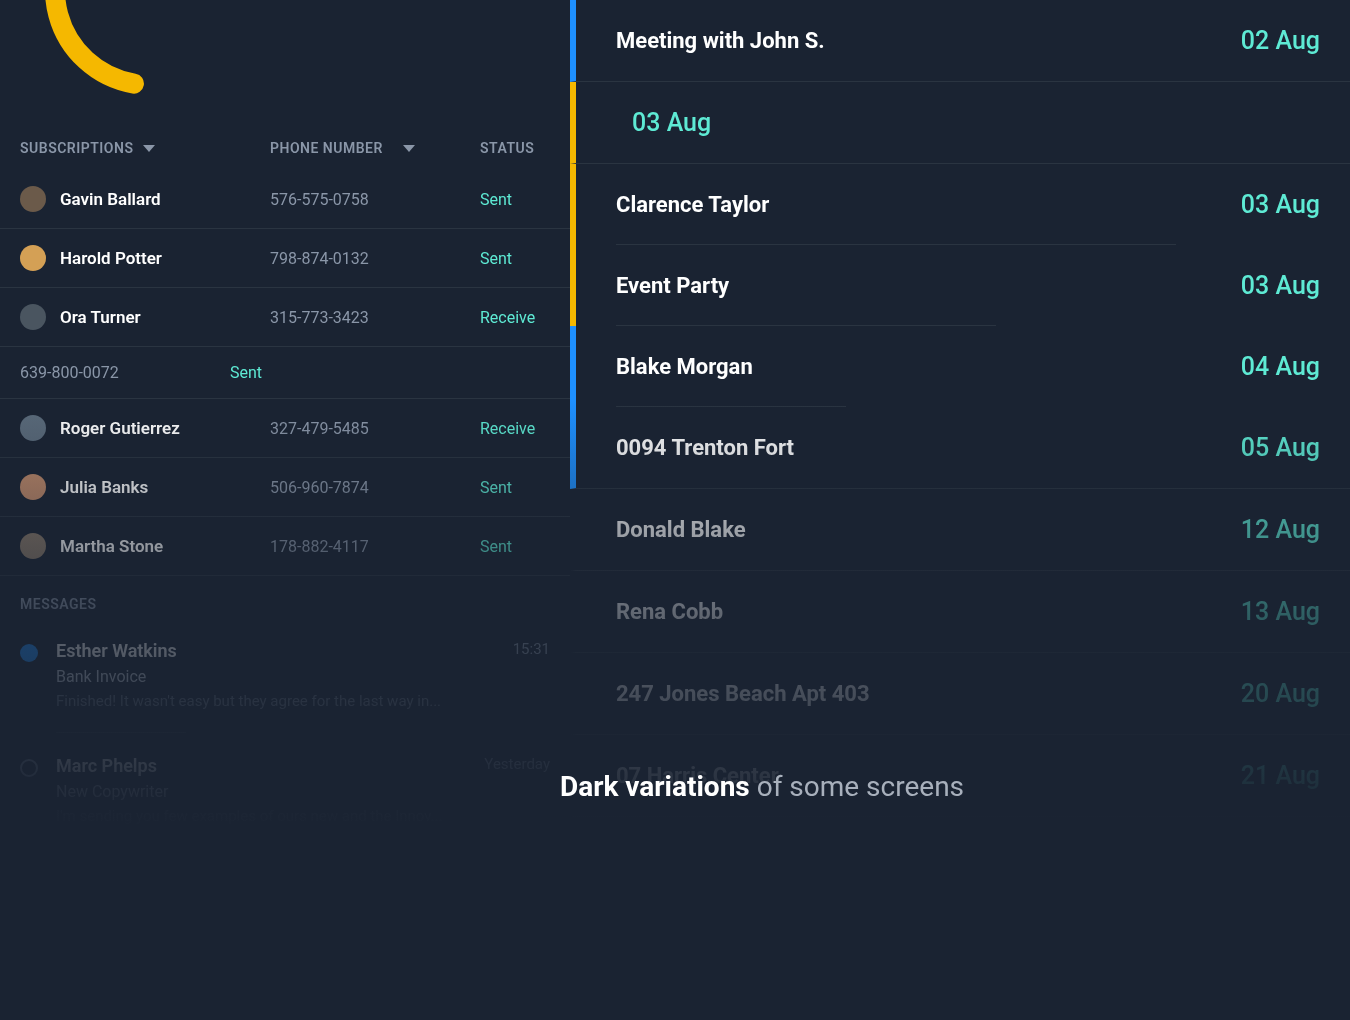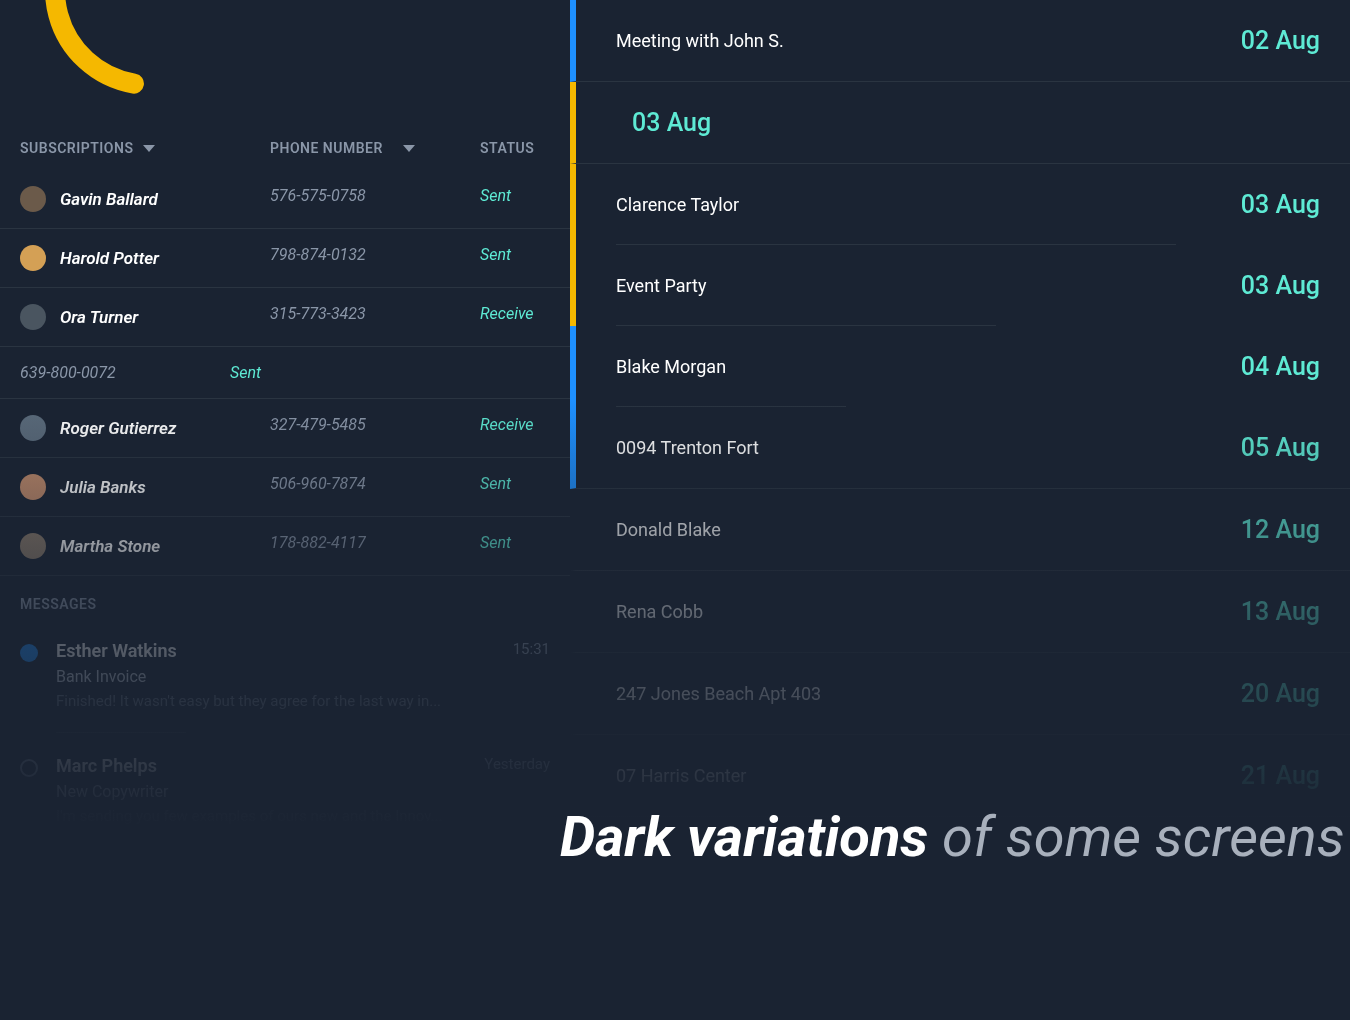--- a/index.html
+++ b/index.html
@@ -31,24 +31,23 @@
   font-weight: 600;
   letter-spacing: 0.5px;
 }
 .th-sub { width: 250px; display: flex; align-items: center; gap: 10px; }
 .th-phone { width: 210px; display: flex; align-items: center; gap: 20px; }
 .th-status { flex: 1; }
 .sort-icon { width: 0; height: 0; border-left: 6px solid transparent; border-right: 6px solid transparent; border-top: 7px solid #8a96a8; }
 
 .table-body { }
 .table-row {
-  display: flex; align-items: flex-start;
+  display: flex; align-items: center;
   padding: 16px 20px;
   border-bottom: 1px solid #2a3441;
-  font-style: italic;
 }
 .td-sub { width: 250px; display: flex; align-items: center; gap: 14px; }
 .td-phone { width: 210px; color: #8a96a8; font-size: 16px; }
 .td-status { flex: 1; color: #5eead4; font-size: 16px; }
 .avatar { width: 26px; height: 26px; border-radius: 50%; flex-shrink: 0; }
 .name { color: #fff; font-size: 17px; font-weight: 600; }
 
 .messages-section { padding: 20px; }
 .messages-header { color: #8a96a8; font-size: 14px; font-weight: 600; letter-spacing: 0.5px; margin-bottom: 18px; }
 .message-item { display: flex; gap: 18px; padding: 10px 0; }
@@ -64,41 +63,40 @@
 .msg-divider { border-bottom: 1px solid #2a3441; margin: 12px 0 12px 36px; width: 130px; }
 
 .event-list { padding-top: 0; }
 .event-item {
   display: flex; justify-content: space-between; align-items: center;
   padding: 26px 30px 26px 40px;
   border-bottom: 1px solid #2a3441;
   border-left: 6px solid transparent;
   position: relative;
 }
-.event-title { font-size: 18px; font-weight: 400; color: #fff; }
+.event-title { font-size: 22px; font-weight: 700; color: #fff; }
 .event-date { font-size: 25px; font-weight: 500; color: #5eead4; margin-left: 16px; }
 .event-item.accent-blue { border-left-color: #1e90ff; }
 .event-item.accent-yellow { border-left-color: #f5b800; }
 .event-item.short-border { border-bottom: none; }
 .event-item.short-border::after {
   content: ''; position: absolute; left: 40px; bottom: 0;
   border-bottom: 1px solid #2a3441;
 }
 .sb-1::after { width: 560px; }
 .sb-2::after { width: 380px; }
 .sb-3::after { width: 230px; }
 
 .caption {
   position: absolute;
-  left: 560px; top: 804px;
-  font-size: 56px;
+  left: 560px; top: 770px;
+  font-size: 28px;
   color: #a8b0bc;
   font-weight: 400;
   z-index: 10;
-  font-style: italic;
 }
 .caption strong { color: #fff; font-weight: 700; }
 
 .fade-overlay {
   position: absolute;
   left: 0; right: 0; bottom: 0;
   height: 620px;
   background: linear-gradient(to bottom, rgba(26,35,50,0) 0%, rgba(26,35,50,0.7) 35%, rgba(26,35,50,1) 70%);
   pointer-events: none;
   z-index: 5;

